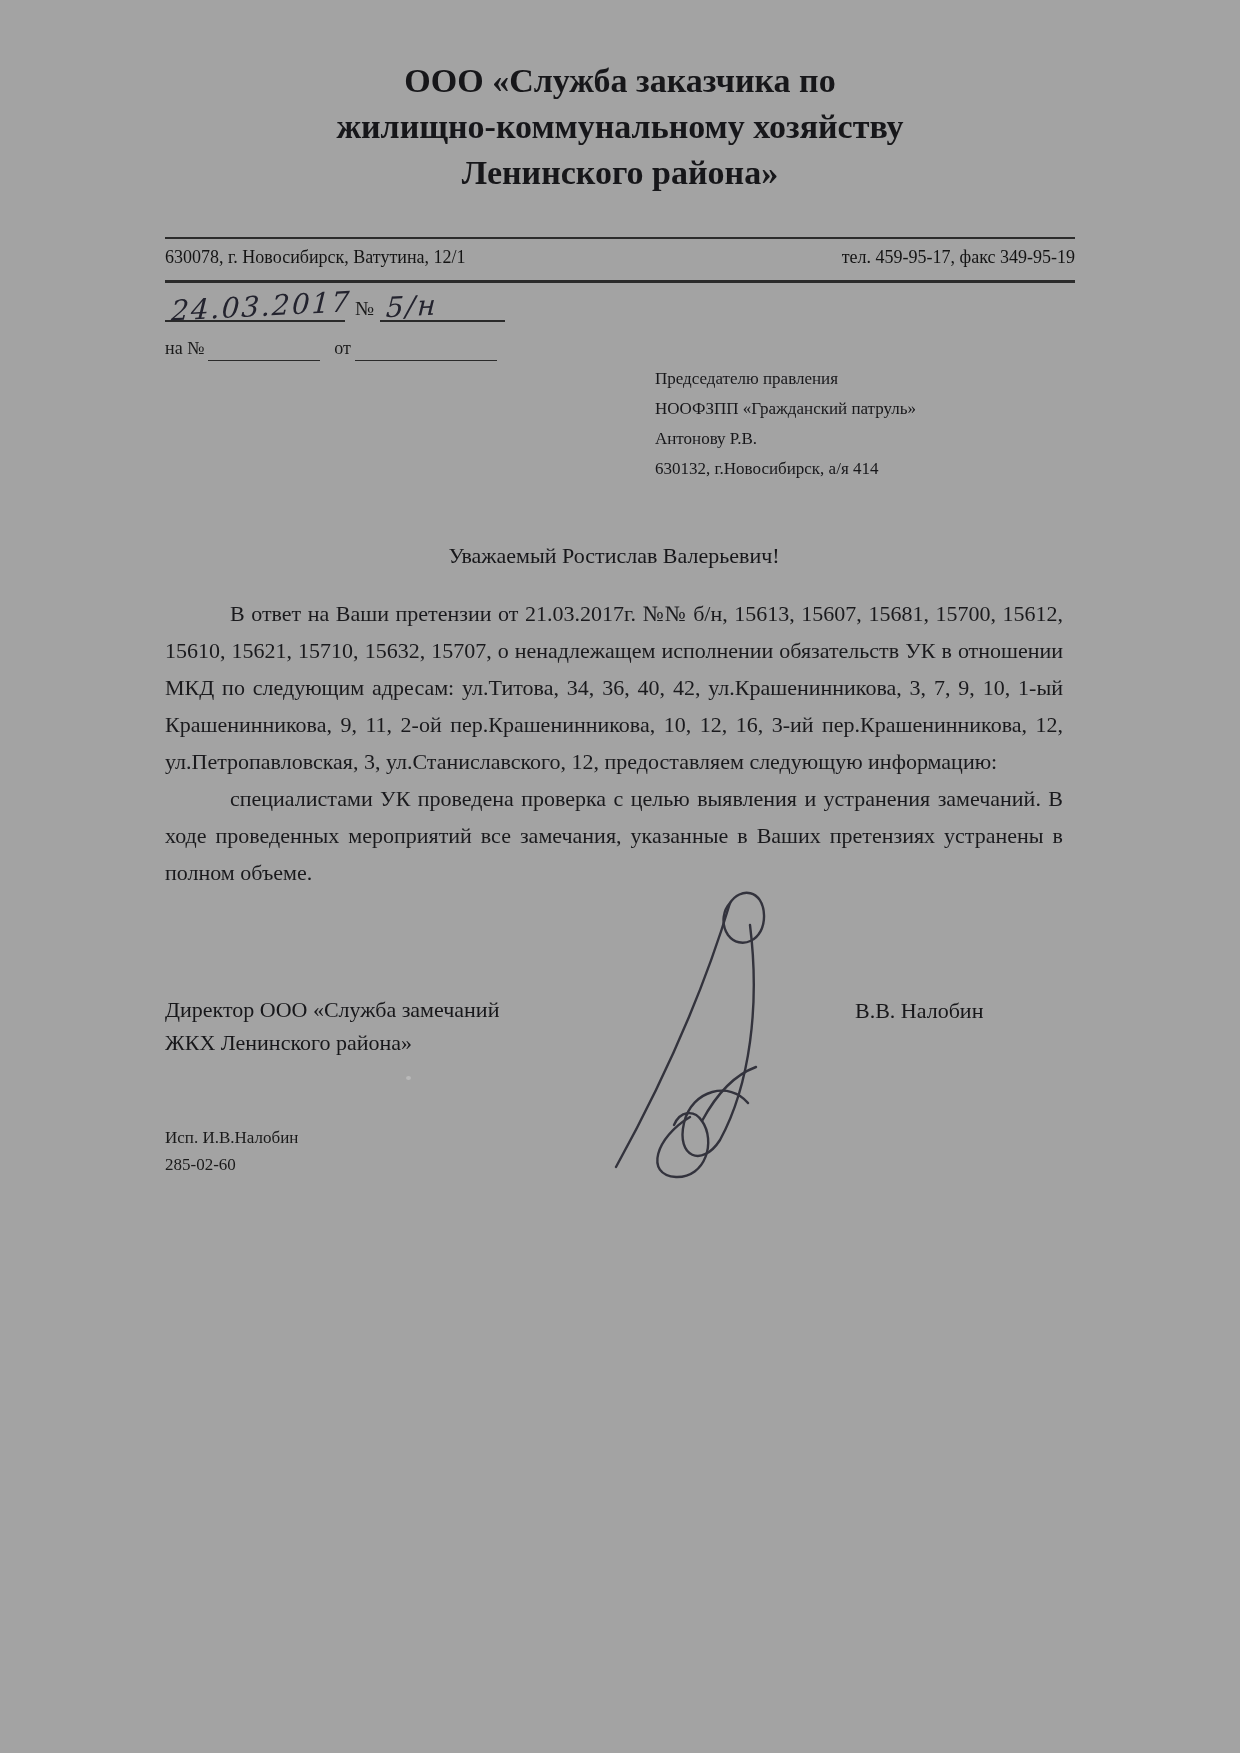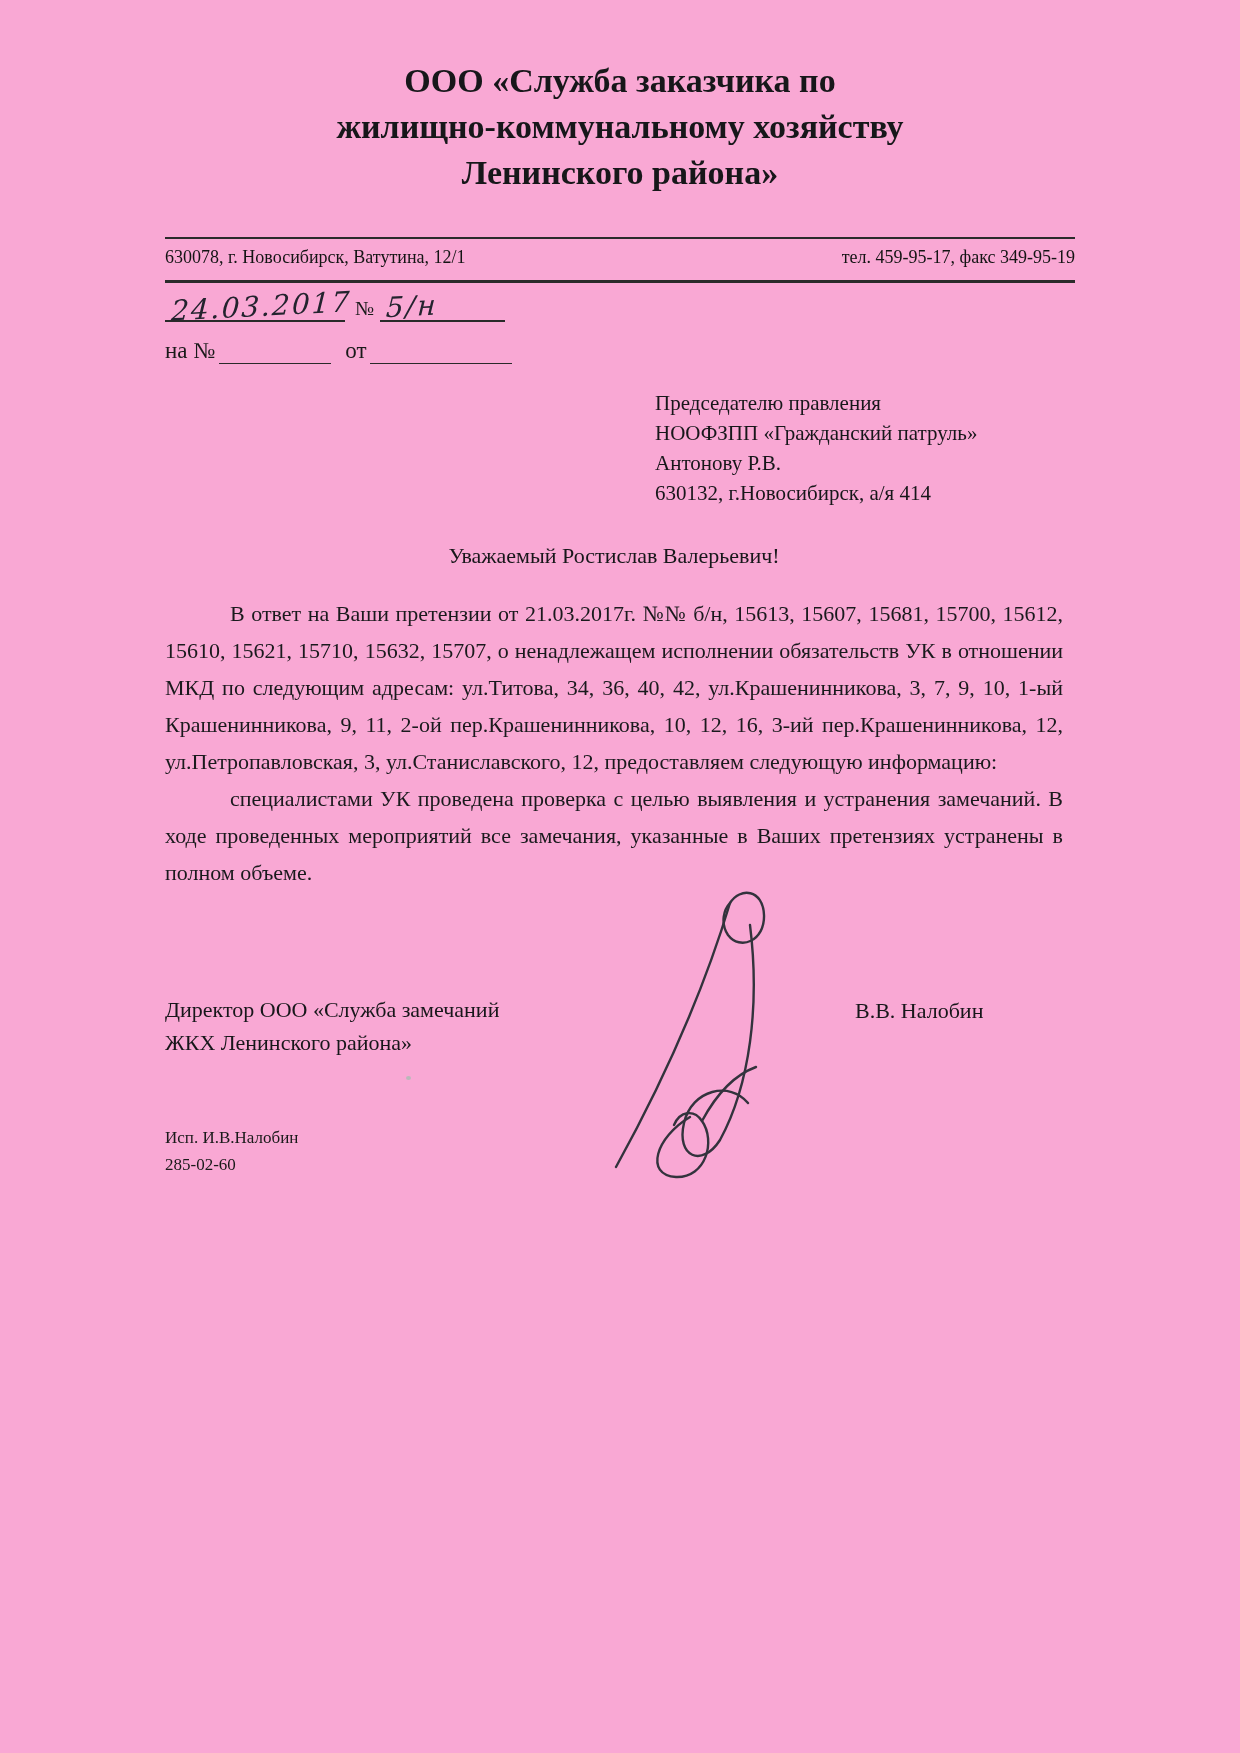--- a/index.html
+++ b/index.html
@@ -1,20 +1,20 @@
 <!DOCTYPE html>
 <html lang="ru"><head>
 <meta charset="utf-8">
 <style>
   html,body{margin:0;padding:0;background:#e8e8e8;}
   .page{
     position:relative;
     width:1240px;height:1753px;
     margin:0 auto;
-    background:#f9a8d4;
+    background:#a3a3a3;
     font-family:"Liberation Serif","DejaVu Serif",serif;
     color:#1c1c1c;
     overflow:hidden;
   }
   
   .title{
     position:absolute;top:58px;left:0;width:100%;
     text-align:center;font-weight:bold;font-size:34px;line-height:46px;
     color:#17171a;
   }
@@ -38,30 +38,30 @@
     display:inline-block;
     font-family:"DejaVu Serif",serif;
     font-style:italic;font-size:28px;letter-spacing:2px;
     color:#23232e;
     transform:rotate(-3deg) skewX(-6deg);
     padding:0 0 2px 6px;white-space:nowrap;
   }
   .no-sign{font-size:20px;margin:0 0 2px 10px;color:#1a1a1a;}
   .ref-line2{
     position:absolute;top:338px;left:165px;
-    display:flex;align-items:flex-end;font-size:23px;color:#1a1a1a;
+    display:flex;font-size:18px;color:#1a1a1a;
   }
   .ref-line2 .blank{height:22px;border-bottom-width:1.5px;}
   .w115{width:112px;margin-left:4px;}
   .w140{width:142px;margin-left:4px;}
   .ot{margin-left:14px;}
   
   .recipient{
     position:absolute;top:364px;left:655px;
-    font-size:21px;line-height:30px;color:#17171a;margin-top:24px;
+    font-size:17px;line-height:30px;color:#17171a;
   }
   
   .salutation{
     position:absolute;top:543px;left:165px;width:898px;
     text-align:center;font-size:22px;color:#17171a;
   }
   .letter-body{
     position:absolute;top:595px;left:165px;width:898px;
     font-size:22px;line-height:37px;text-align:justify;color:#1a1a1d;
   }

